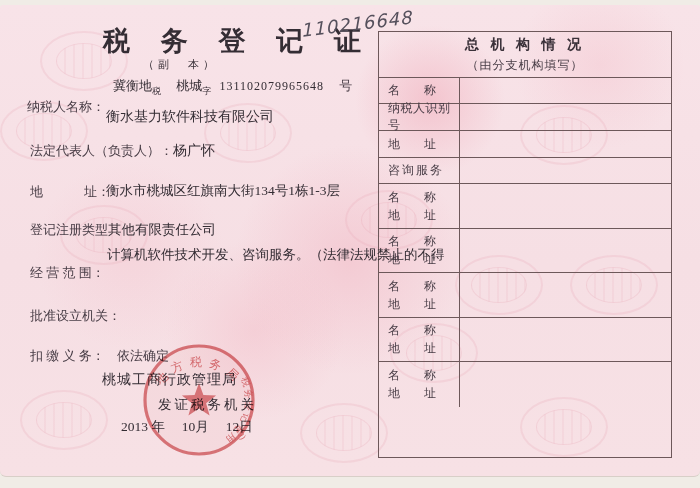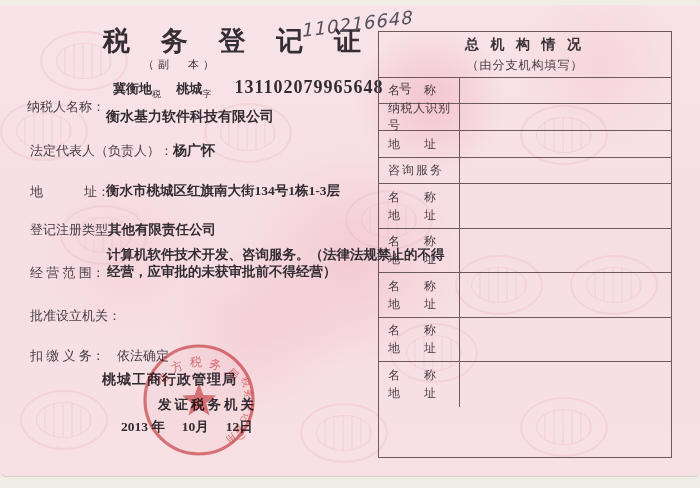--- a/index.html
+++ b/index.html
@@ -24,21 +24,21 @@
     border-radius:3px 3px 6px 6px;
   }
   
   .wm { position:absolute; border:2px solid rgba(231,168,182,.55); border-radius:50%;
         width:88px; height:60px; opacity:.45; overflow:hidden; }
   .wm i { position:absolute; left:14px; top:10px; right:14px; bottom:10px;
           border:1px solid rgba(231,168,182,.6); border-radius:50%;
           background:repeating-linear-gradient(90deg, transparent 0 7px, rgba(231,168,182,.35) 7px 9px); }
   .txt { position:absolute; white-space:nowrap; }
   .kai { color:#473c45; }
-  .bold { font-weight:bold; color:#332c33; }
+  .bold { font-weight:normal; color:#332c33; }
   .title { font-size:27px; font-weight:bold; letter-spacing:12px; color:#342d34; }
   .hand { font-family:"DejaVu Sans", sans-serif; font-style:italic; font-size:18px;
           color:#55505c; transform:rotate(-7deg) skewX(-6deg); letter-spacing:1px; }
   sub.small { font-size:9px; vertical-align:-4px; }
   
   .table { position:absolute; left:378px; top:26px; width:294px; height:427px;
            border:1px solid #6d585a; z-index:3; }
   .trow { position:relative; width:100%; border-bottom:1px solid #6d585a; display:flex; }
   .trow:last-child { border-bottom:none; }
   .thead { flex-direction:column; align-items:center; justify-content:center; }
@@ -97,42 +97,41 @@
 
   <div class="txt title" style="left:103px;top:18px">税 务 登 记 证</div>
 
   <div class="txt hand" style="left:302px;top:8px">110216648</div>
 
   <div class="txt" style="left:143px;top:52px;font-size:11px;letter-spacing:4px;color:#3a3139">（副　本）</div>
 
   <div class="txt" style="left:113px;top:72px;font-size:13px">
     <span class="bold">冀衡地</span><sub class="small">税</sub>
     <span class="bold" style="margin-left:12px">桃城</span><sub class="small">字</sub>
-    <span class="bold" style="margin-left:20px;font-size:18px;letter-spacing:1px">131102079965648</span>
+    <span class="bold" style="margin-left:5px;font-size:12px;letter-spacing:1px">131102079965648</span>
     <span class="kai" style="margin-left:12px">号</span>
   </div>
 
   <div class="txt kai fineline" style="left:27px;top:93px">纳税人名称：</div>
   <div class="txt bold" style="left:106px;top:103px;font-size:14px">衡水基力软件科技有限公司</div>
 
   <div class="txt fineline" style="left:30px;top:137px">
     <span class="kai">法定代表人（负责人）：</span><span class="bold" style="font-size:14px">杨广怀</span>
   </div>
 
   <div class="txt kai fineline" style="left:30px;top:178px">地</div>
   <div class="txt kai fineline" style="left:84px;top:178px">址：</div>
   <div class="txt bold" style="left:106px;top:177px;font-size:13.5px">衡水市桃城区红旗南大街134号1栋1-3层</div>
 
   <div class="txt fineline" style="left:30px;top:216px">
     <span class="kai">登记注册类型</span><span class="bold" style="font-size:13.5px">其他有限责任公司</span>
   </div>
 
   <div class="txt bold scope-over" style="left:107px;top:241px;font-size:13.5px">计算机软件技术开发、咨询服务。（法律法规禁止的不得</div>
   <div class="txt kai fineline" style="left:30px;top:259px">经 营 范 围：</div>
-  <div class="txt bold" style="left:107px;top:258px;font-size:13.5px">经营，应审批的未获审批前不得经营）</div>
 
   <div class="txt kai fineline" style="left:30px;top:302px">批准设立机关：</div>
 
   <div class="txt kai fineline" style="left:30px;top:342px">扣 缴 义 务：</div>
   <div class="txt kai fineline" style="left:117px;top:342px">依法确定</div>
 
   <div class="txt bold" style="left:102px;top:366px;font-size:14px;letter-spacing:1px;z-index:4">桃城工商行政管理局</div>
   <div class="txt bold" style="left:158px;top:391px;font-size:13.5px;letter-spacing:3px;z-index:4">发证税务机关</div>
   <div class="txt bold" style="left:121px;top:413px;font-size:13.5px;z-index:4">2013  年　 10月　 12日</div>
 

